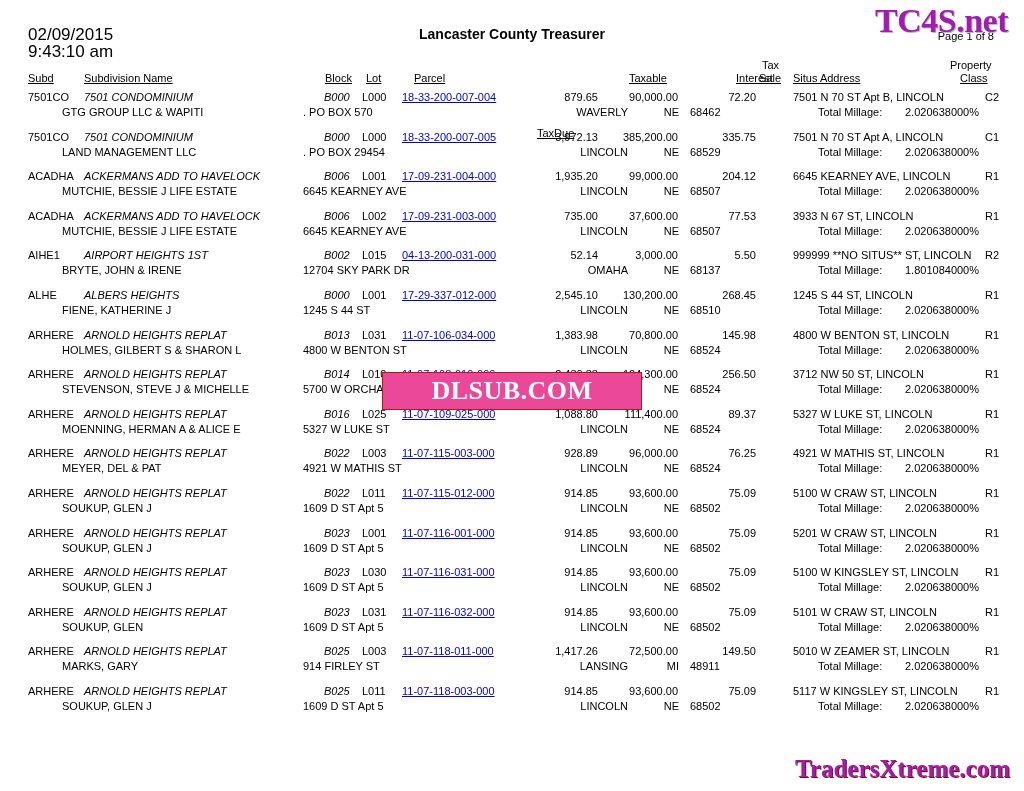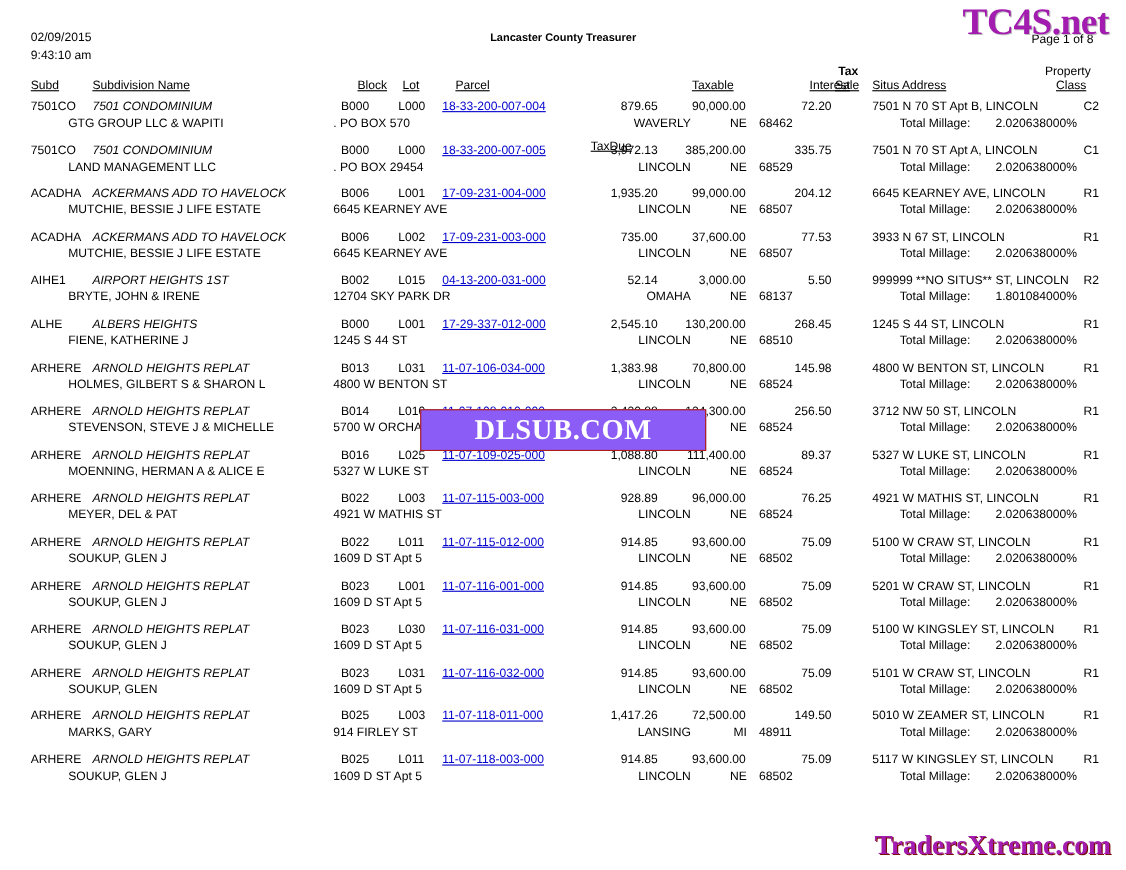--- a/index.html
+++ b/index.html
@@ -25,30 +25,30 @@
 
   
   .doc-header {
     position: relative;
     height: 56px;
   }
   .date-block {
     position: absolute;
     left: 28px;
     top: 26px;
-    font-size: 11px;
+    font-size: 17px;
     line-height: 17px;
   }
   .title-block {
     position: absolute;
     left: 0;
     right: 0;
     top: 26px;
     text-align: center;
-    font-size: 10px;
+    font-size: 14px;
     font-weight: bold;
     line-height: 17px;
   }
   .page-number {
     position: absolute;
     right: 30px;
     top: 30px;
     font-size: 11px;
   }
 
@@ -64,21 +64,21 @@
     text-shadow: 1px 1px 0 #bdbdbd;
     letter-spacing: -0.5px;
     z-index: 5;
   }
   .wm-center {
     position: absolute;
     left: 382px;
     top: 372px;
     width: 258px;
     height: 36px;
-    background: #8b5cf6;
+    background: #ec4899;
     border: 1px solid #b01c12;
     color: #ffffff;
     font-family: "Liberation Serif", serif;
     font-weight: bold;
     font-size: 26px;
     text-align: center;
     line-height: 36px;
     letter-spacing: 0.5px;
     z-index: 6;
   }
@@ -110,21 +110,21 @@
   }
 
   .hd-subd      { left: 28px;  top: 6px; }
   .hd-subdiv    { left: 84px;  top: 6px; }
   .hd-block     { left: 325px; top: 6px; }
   .hd-lot       { left: 366px; top: 6px; }
   .hd-parcel    { left: 414px; top: 6px; }
   .hd-taxdue    { left: 537px; top: 16px; margin-top: 45px; }
   .hd-taxable   { left: 629px; top: 6px; }
   .hd-interest  { left: 708px; top: 6px; margin-left: 28px; }
-  .hd-tax       { left: 762px; top: -7px; font-weight: bold; }
+  .hd-tax       { left: 762px; top: -7px; }
   .hd-sale      { left: 759px; top: 6px; }
   .hd-situs     { left: 793px; top: 6px; }
   .hd-property  { left: 950px; top: -7px; }
   .hd-class     { left: 960px; top: 6px; }
 
   
   .rows {
     position: relative;
     margin-top: 2px;
   }
@@ -136,21 +136,21 @@
     position: absolute;
     white-space: nowrap;
     font-size: 11px;
   }
   .l1 { top: 1px; }
   .l2 { top: 16px; }
 
   .c-subd     { left: 28px; }
   .c-subname  { left: 84px; font-style: italic; }
   .c-owner    { left: 62px; }
-  .c-block    { left: 310px; }
+  .c-block    { left: 324px; font-style: italic; }
   .c-lot      { left: 362px; }
   .c-parcel   { left: 402px; color: #0000cc; text-decoration: underline; }
   .c-addr2    { left: 303px; }
   .c-taxdue   { left: 536px; width: 62px; text-align: right; }
   .c-city     { left: 536px; width: 92px; text-align: right; }
   .c-taxable  { left: 600px; width: 78px; text-align: right; }
   .c-state    { left: 637px; width: 42px; text-align: right; }
   .c-interest { left: 690px; width: 66px; text-align: right; }
   .c-zip      { left: 690px; }
   .c-situs    { left: 793px; }

